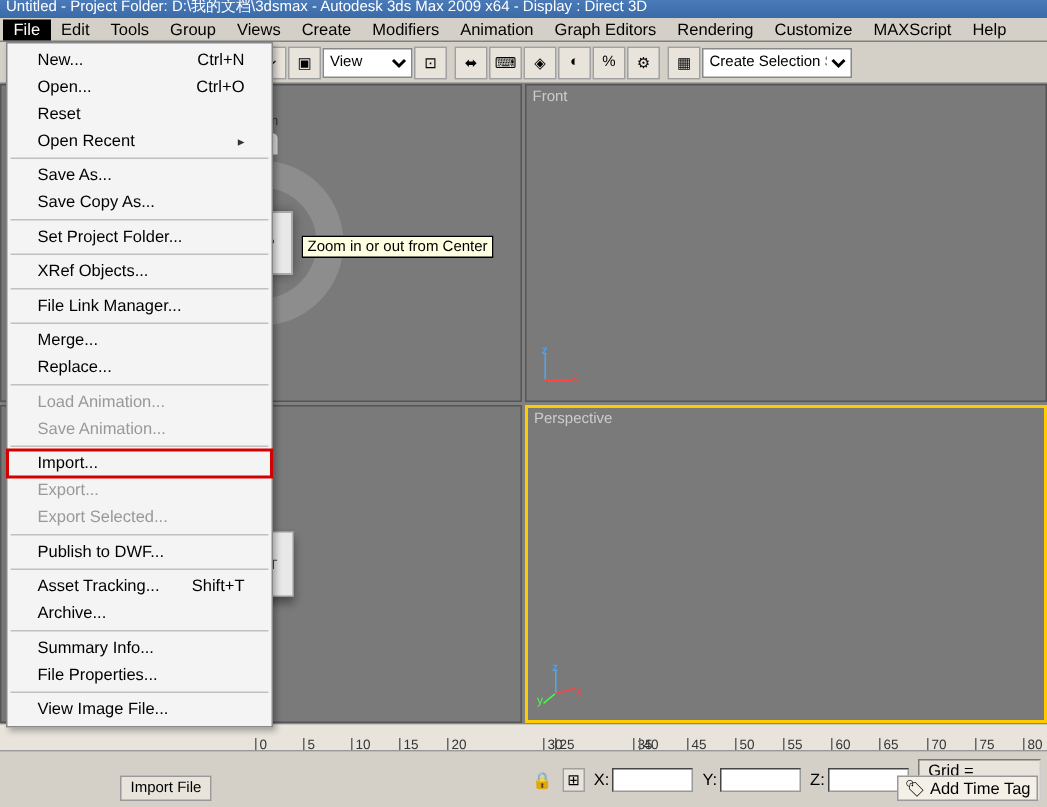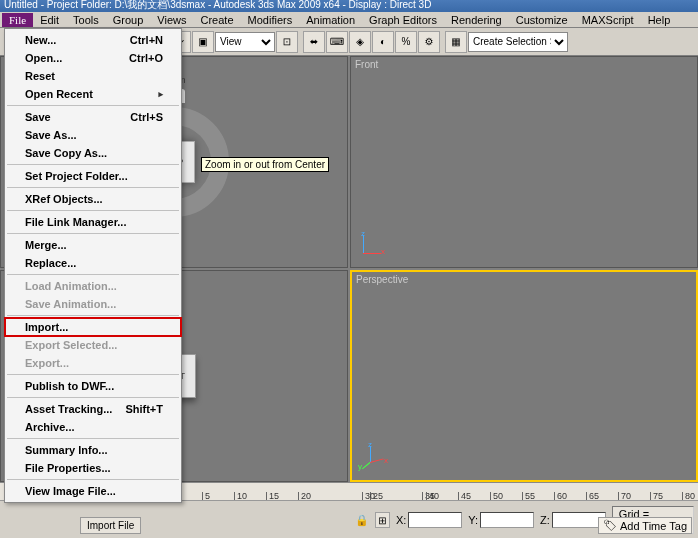--- a/index.html
+++ b/index.html
@@ -2,21 +2,21 @@
 <html><head>
 <meta charset="utf-8">
 <style>
 * { margin: 0; padding: 0; box-sizing: border-box; font-family: "Tahoma", sans-serif; font-size: 11px; }
 body { width: 698px; height: 538px; background: #808080; overflow: hidden; position: relative; }
 
 .titlebar { height: 12px; background: linear-gradient(#4a7ab8, #3a6aa8); color: #fff; padding: 0 4px; font-size: 10px; line-height: 10px; white-space: nowrap; overflow: hidden; }
 
 .menubar { height: 16px; background: #d4d0c8; display: flex; align-items: center; padding: 0 2px; border-bottom: 1px solid #808080; }
 .menubar .mi { padding: 1px 7px; cursor: default; }
-.menubar .mi.active { background: #701a75; color: #fff; font-family: Liberation Serif, serif; }
+.menubar .mi.active { background: #000000; color: #fff; }
 
 .toolbar { height: 28px; background: #d4d0c8; display: flex; align-items: center; padding: 2px 4px; gap: 1px; border-bottom: 1px solid #808080; }
 .tbtn { width: 22px; height: 22px; border: 1px solid #a0a0a0; background: #e8e4dc; display: flex; align-items: center; justify-content: center; font-size: 10px; }
 .tbtn.yellow { background: #ffe680; }
 .tsep { width: 3px; }
 .tsel { height: 20px; border: 1px solid #888; background: #fff; font-size: 10px; }
 .tsel.view { width: 60px; }
 .tsel.create { width: 100px; }
 
 .workspace { position: absolute; top: 56px; left: 0; right: 0; bottom: 56px; display: grid; grid-template-columns: 1fr 1fr; grid-template-rows: 1fr 1fr; gap: 2px; background: #808080; }
@@ -42,21 +42,21 @@
 .coord { display: flex; align-items: center; gap: 2px; }
 .coord input { width: 54px; height: 16px; border: 1px inset #999; font-size: 10px; padding: 0 2px; }
 .grid-info { border: 1px inset #ccc; padding: 1px 6px; background: #e8e4dc; }
 .timetag { border: 1px solid #999; padding: 1px 4px; background: #f4f0e8; display: flex; align-items: center; gap: 3px; }
 .lock { color: #666; }
 
 .subtab { position: absolute; bottom: 4px; left: 80px; border: 1px solid #999; background: #e8e4dc; padding: 2px 6px; font-size: 10px; }
 
 
 .dropdown { position: absolute; top: 28px; left: 4px; width: 178px; background: #f4f4f4; border: 1px solid #888; box-shadow: 2px 2px 4px rgba(0,0,0,0.3); z-index: 100; padding: 2px 0; }
-.dd-item { display: flex; justify-content: space-between; padding: 2px 18px 2px 20px; cursor: default; line-height: 14px; font-weight: bold; }
+.dd-item { display: flex; justify-content: space-between; padding: 2px 18px 2px 20px; cursor: default; line-height: 14px; }
 .dd-item.disabled { color: #999; }
 .dd-item.highlight { outline: 2px solid #d40000; outline-offset: -1px; }
 .dd-sep { height: 1px; background: #c0c0c0; margin: 2px 2px; }
 .dd-sub::after { content: "▸"; font-size: 9px; color: #333; }
 </style>
 </head>
 <body>
 
 <div class="titlebar">Untitled    - Project Folder: D:\我的文档\3dsmax    - Autodesk 3ds Max  2009 x64      - Display : Direct 3D</div>
 
@@ -191,24 +191,20 @@
       <span>Ctrl+O</span>
     </div>
     <div class="dd-item">
       <span>Reset</span>
     </div>
     <div class="dd-item dd-sub">
       <span>Open Recent</span>
     </div>
     <div class="dd-sep"></div>
     <div class="dd-item">
-      <span>Save</span>
-      <span>Ctrl+S</span>
-    </div>
-    <div class="dd-item">
       <span>Save As...</span>
     </div>
     <div class="dd-item">
       <span>Save Copy As...</span>
     </div>
     <div class="dd-sep"></div>
     <div class="dd-item">
       <span>Set Project Folder...</span>
     </div>
     <div class="dd-sep"></div>
@@ -231,24 +227,24 @@
       <span>Load Animation...</span>
     </div>
     <div class="dd-item disabled">
       <span>Save Animation...</span>
     </div>
     <div class="dd-sep"></div>
     <div class="dd-item highlight">
       <span>Import...</span>
     </div>
     <div class="dd-item disabled">
+      <span>Export...</span>
+    </div>
+    <div class="dd-item disabled">
       <span>Export Selected...</span>
-    </div>
-    <div class="dd-item disabled">
-      <span>Export...</span>
     </div>
     <div class="dd-sep"></div>
     <div class="dd-item">
       <span>Publish to DWF...</span>
     </div>
     <div class="dd-sep"></div>
     <div class="dd-item">
       <span>Asset Tracking...</span>
       <span>Shift+T</span>
     </div>

